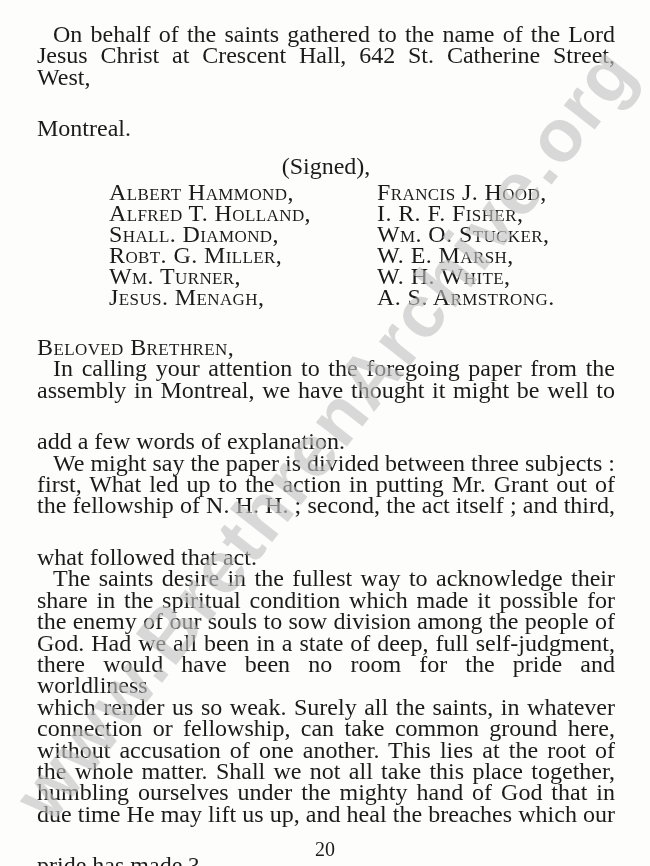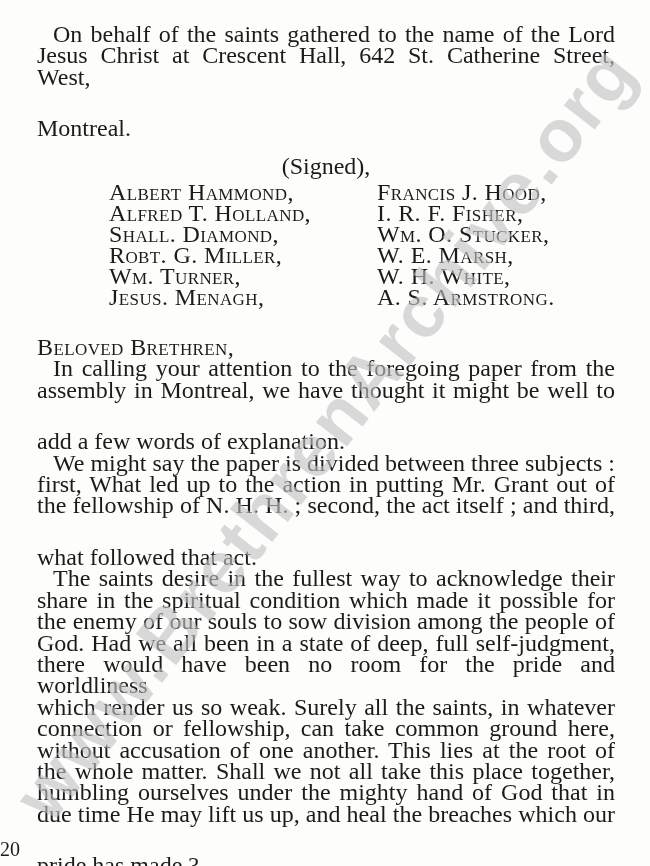--- a/index.html
+++ b/index.html
@@ -37,21 +37,21 @@
   .salutation {
     margin-top: 8px;
     font-variant: small-caps;
     letter-spacing: 0.4px;
     text-align: right; text-align-last: left;
   }
   .it { font-style: italic; }
   .pagenum {
     position: absolute;
     top: 838px; left: 0; width: 100%;
-    text-align: left;
+    text-align: center;
     font-size: 20px;
     color: #1b1b1b;
   }
   .watermark {
     position: absolute;
     left: 50%; top: 50%;
     transform: translate(-50%, -50%) rotate(-52deg);
     font-family: "Liberation Sans", sans-serif;
     font-weight: bold;
     font-size: 74px;

